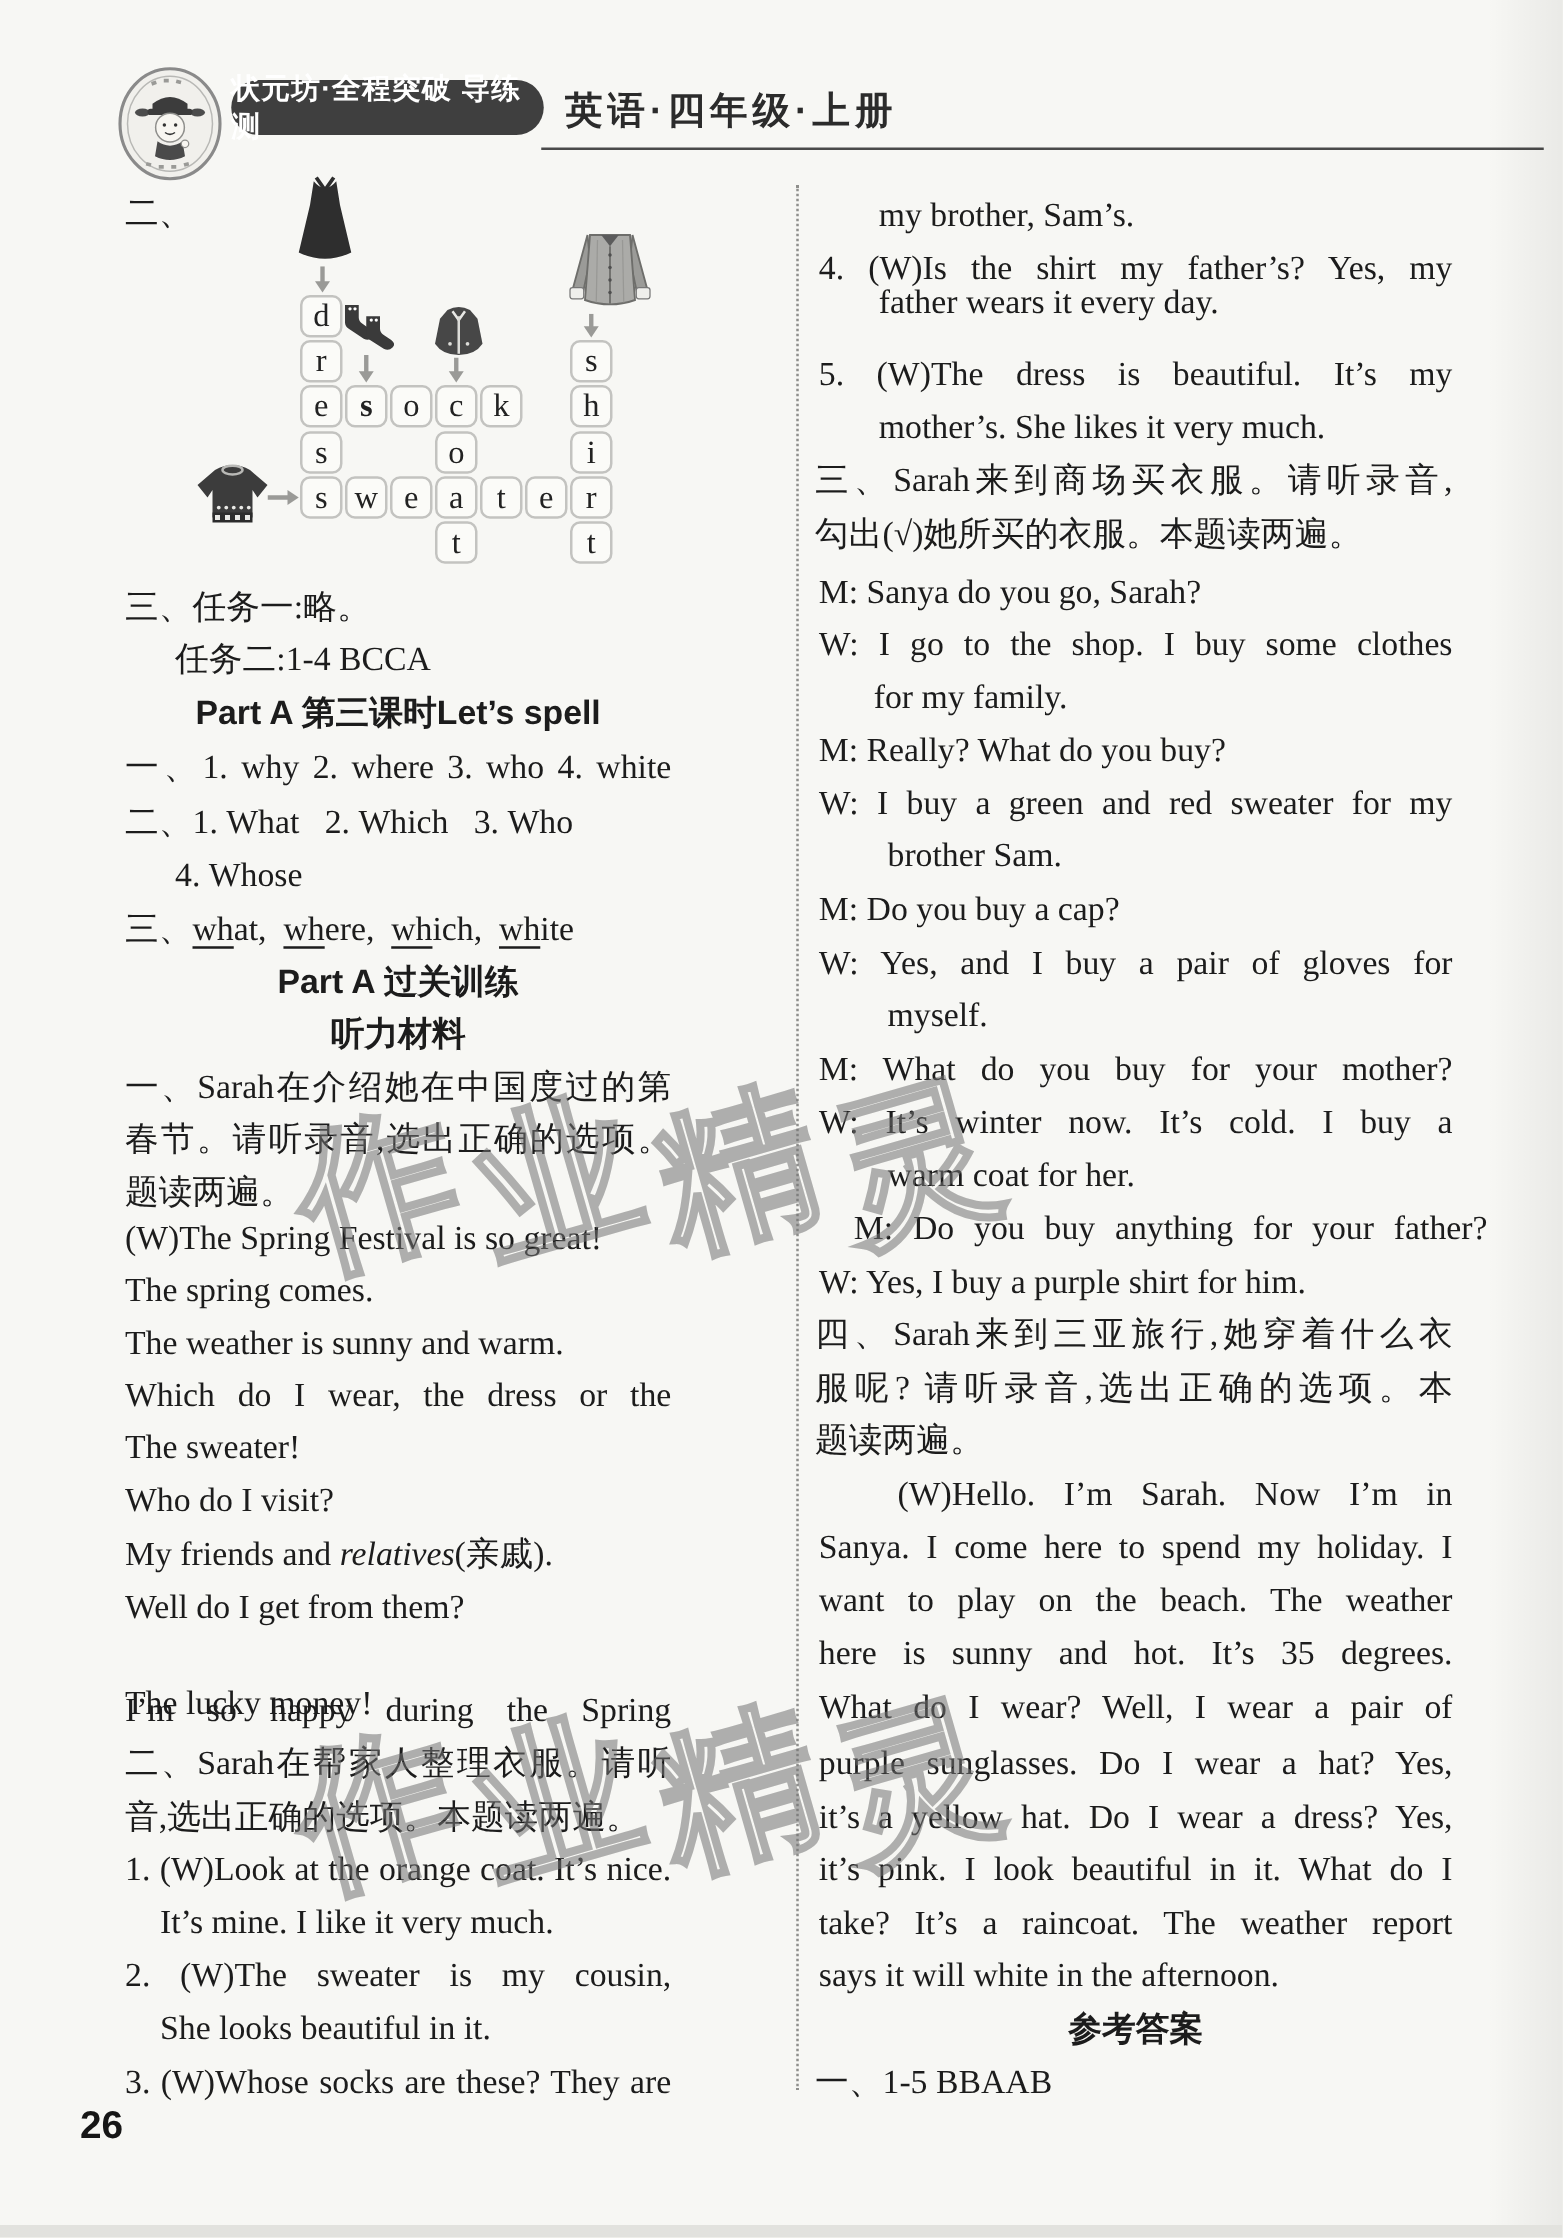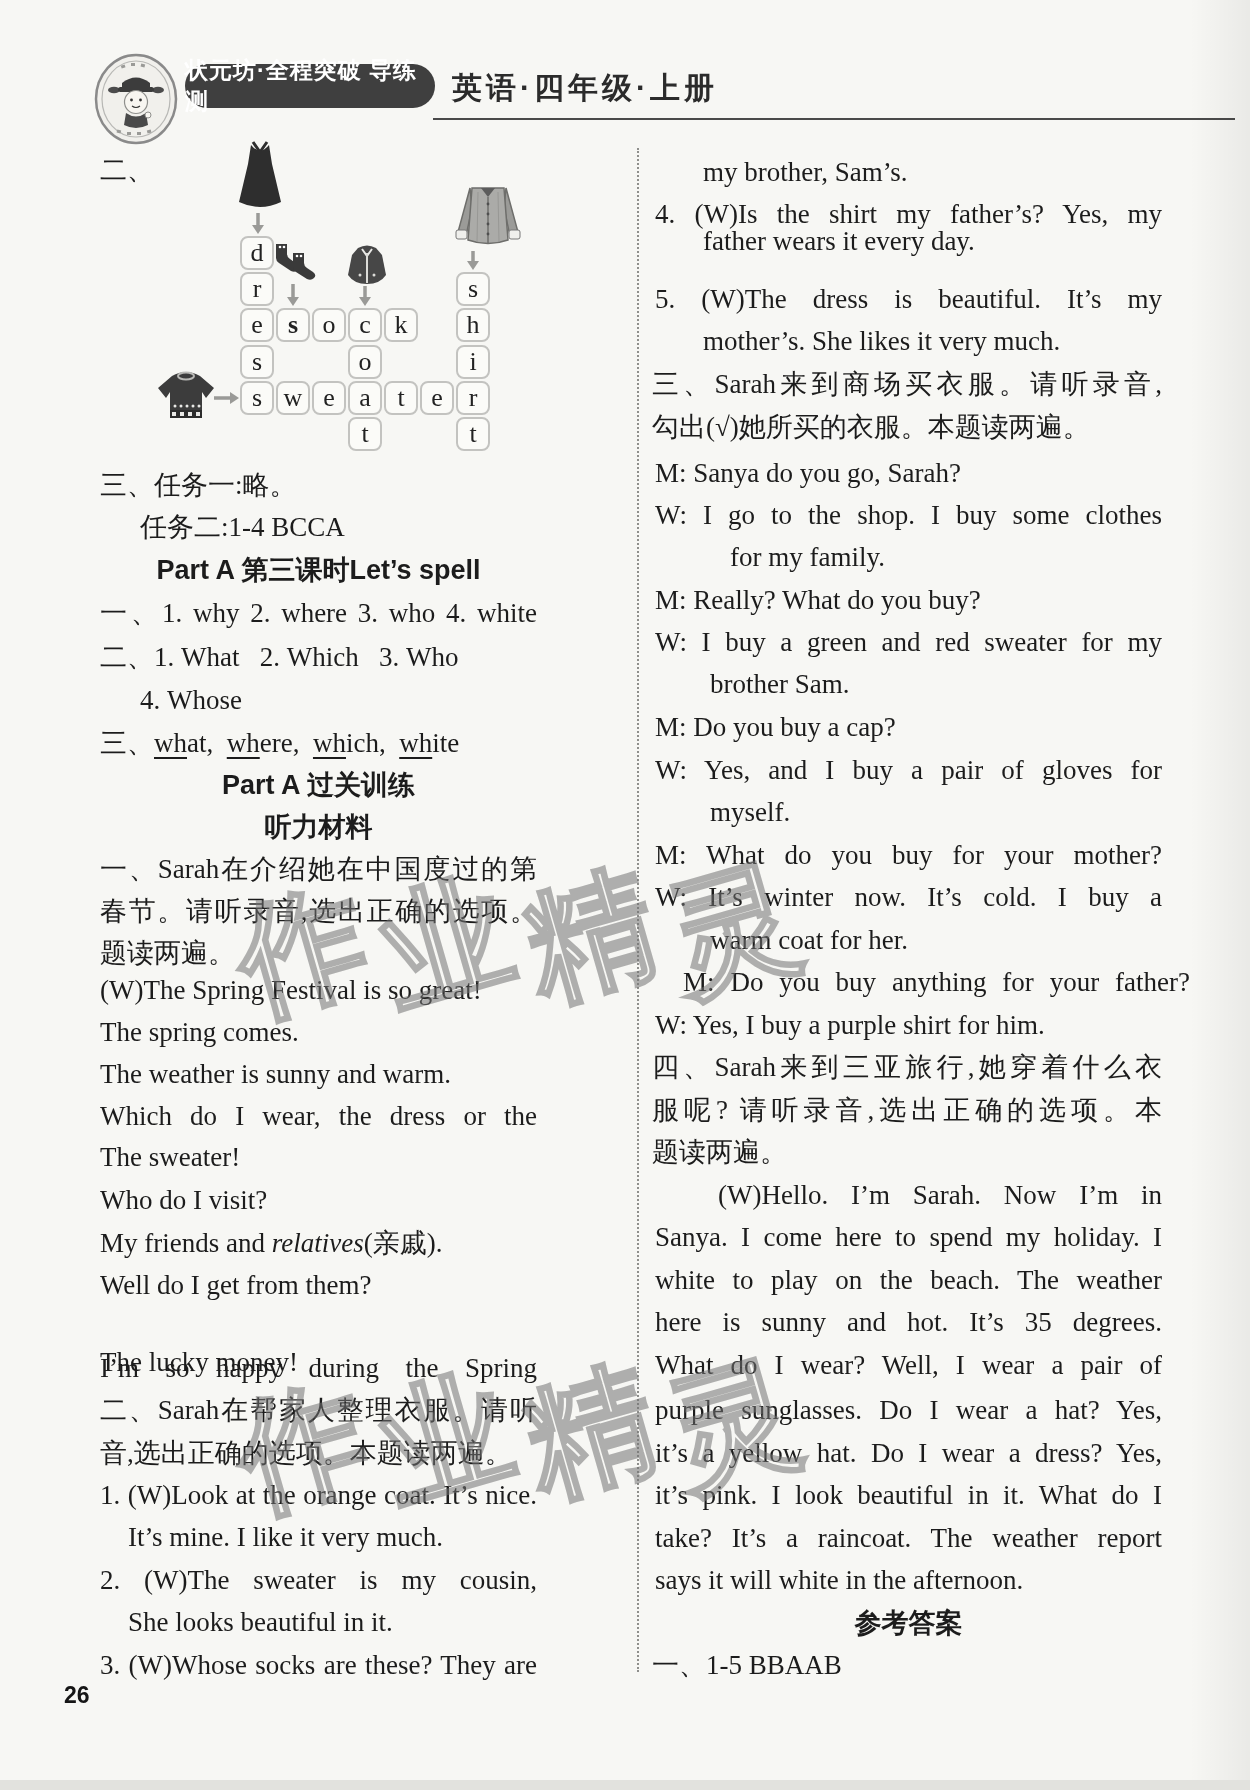--- a/index.html
+++ b/index.html
@@ -28,21 +28,21 @@
   .line .i{font-style:italic;}
   
   #column-divider{position:absolute;left:637px;top:148px;height:1524px;width:0;border-left:2px dotted #8f8f8c;}
   
   .wm{position:absolute;pointer-events:none;white-space:nowrap;font-family:"Liberation Sans",sans-serif;
       font-weight:bold;font-size:128px;letter-spacing:16px;color:transparent;
       -webkit-text-stroke:2.5px rgba(115,115,115,.55);transform:rotate(-3deg);}
   .wm span{display:inline-block;transform:rotate(-13deg);}
   
   #page-number{position:absolute;left:64px;top:1682px;font-family:"Liberation Sans",sans-serif;
-      font-weight:bold;font-size:23px;color:#161616;}
+      font-weight:bold;font-size:31px;color:#161616;}
   
   #edge-right{position:absolute;right:0;top:0;width:60px;height:100%;
       background:linear-gradient(to right,rgba(0,0,0,0),rgba(0,0,0,0.055));}
   #edge-bottom{position:absolute;left:0;bottom:0;width:100%;height:10px;background:#e2e2de;}
 </style>
 </head>
 <body>
 
 <div id="page">
 
@@ -215,38 +215,38 @@
   <div id="right-col">
       <div class="line" style="left: 703px; top: 151px; width: 459px;">my brother, Sam’s.</div>
       <div class="line j" style="left: 655px; top: 193px; width: 507px;">4.&nbsp;(W)Is the shirt my father’s? Yes, my</div>
       <div class="line" style="left: 703px; top: 220px; width: 459px;">father wears it every day.</div>
       <div class="line j" style="left: 655px; top: 278px; width: 507px;">5.&nbsp;(W)The dress is beautiful. It’s my</div>
       <div class="line" style="left: 703px; top: 320px; width: 459px;">mother’s. She likes it very much.</div>
       <div class="line j" style="left: 652px; top: 363px; width: 510px;">三、Sarah来到商场买衣服。请听录音,</div>
       <div class="line" style="left: 652px; top: 406px; width: 510px;">勾出(√)她所买的衣服。本题读两遍。</div>
       <div class="line" style="left: 655px; top: 452px; width: 507px;">M: Sanya do you go, Sarah?</div>
       <div class="line j" style="left: 655px; top: 494px; width: 507px;">W: I go to the shop. I buy some clothes</div>
-      <div class="line" style="left: 730px; top: 536px; width: 452px;">for my family.</div>
+      <div class="line" style="left: 699px; top: 536px; width: 452px;">for my family.</div>
       <div class="line" style="left: 655px; top: 579px; width: 507px;">M: Really? What do you buy?</div>
       <div class="line j" style="left: 655px; top: 621px; width: 507px;">W: I buy a green and red sweater for my</div>
       <div class="line" style="left: 710px; top: 663px; width: 452px;">brother Sam.</div>
       <div class="line" style="left: 655px; top: 706px; width: 507px;">M: Do you buy a cap?</div>
       <div class="line j" style="left: 655px; top: 749px; width: 507px;">W: Yes, and I buy a pair of gloves for</div>
       <div class="line" style="left: 710px; top: 791px; width: 452px;">myself.</div>
       <div class="line j" style="left: 655px; top: 834px; width: 507px;">M: What do you buy for your mother?</div>
       <div class="line j" style="left: 655px; top: 876px; width: 507px;">W: It’s winter now. It’s cold. I buy a</div>
       <div class="line" style="left: 710px; top: 919px; width: 452px;">warm coat for her.</div>
       <div class="line j" style="left: 655px; top: 961px; width: 507px; margin-left: 28px;">M: Do you buy anything for your father?</div>
       <div class="line" style="left: 655px; top: 1004px; width: 507px;">W: Yes, I buy a purple shirt for him.</div>
       <div class="line j" style="left: 652px; top: 1046px; width: 510px;">四、Sarah来到三亚旅行,她穿着什么衣</div>
       <div class="line j" style="left: 652px; top: 1089px; width: 510px;">服呢? 请听录音,选出正确的选项。本</div>
       <div class="line" style="left: 652px; top: 1131px; width: 510px;">题读两遍。</div>
       <div class="line j" style="left: 718px; top: 1174px; width: 444px;">(W)Hello. I’m Sarah. Now I’m in</div>
       <div class="line j" style="left: 655px; top: 1216px; width: 507px;">Sanya. I come here to spend my holiday. I</div>
-      <div class="line j" style="left: 655px; top: 1259px; width: 507px;">white to play on the beach. The weather</div>
+      <div class="line j" style="left: 655px; top: 1259px; width: 507px;">want to play on the beach. The weather</div>
       <div class="line j" style="left: 655px; top: 1301px; width: 507px;">here is sunny and hot. It’s 35 degrees.</div>
       <div class="line j" style="left: 655px; top: 1344px; width: 507px;">What do I wear? Well, I wear a pair of</div>
       <div class="line j" style="left: 655px; top: 1389px; width: 507px;">purple sunglasses. Do I wear a hat? Yes,</div>
       <div class="line j" style="left: 655px; top: 1432px; width: 507px;">it’s a yellow hat. Do I wear a dress? Yes,</div>
       <div class="line j" style="left: 655px; top: 1474px; width: 507px;">it’s pink. I look beautiful in it. What do I</div>
       <div class="line j" style="left: 655px; top: 1517px; width: 507px;">take? It’s a raincoat. The weather report</div>
       <div class="line" style="left: 655px; top: 1559px; width: 507px;">says it will white in the afternoon.</div>
       <div class="line center head" style="left: 655px; top: 1602px; width: 507px;">参考答案</div>
       <div class="line" style="left: 652px; top: 1644px; width: 510px;">一、1-5 BBAAB</div>
     </div>

